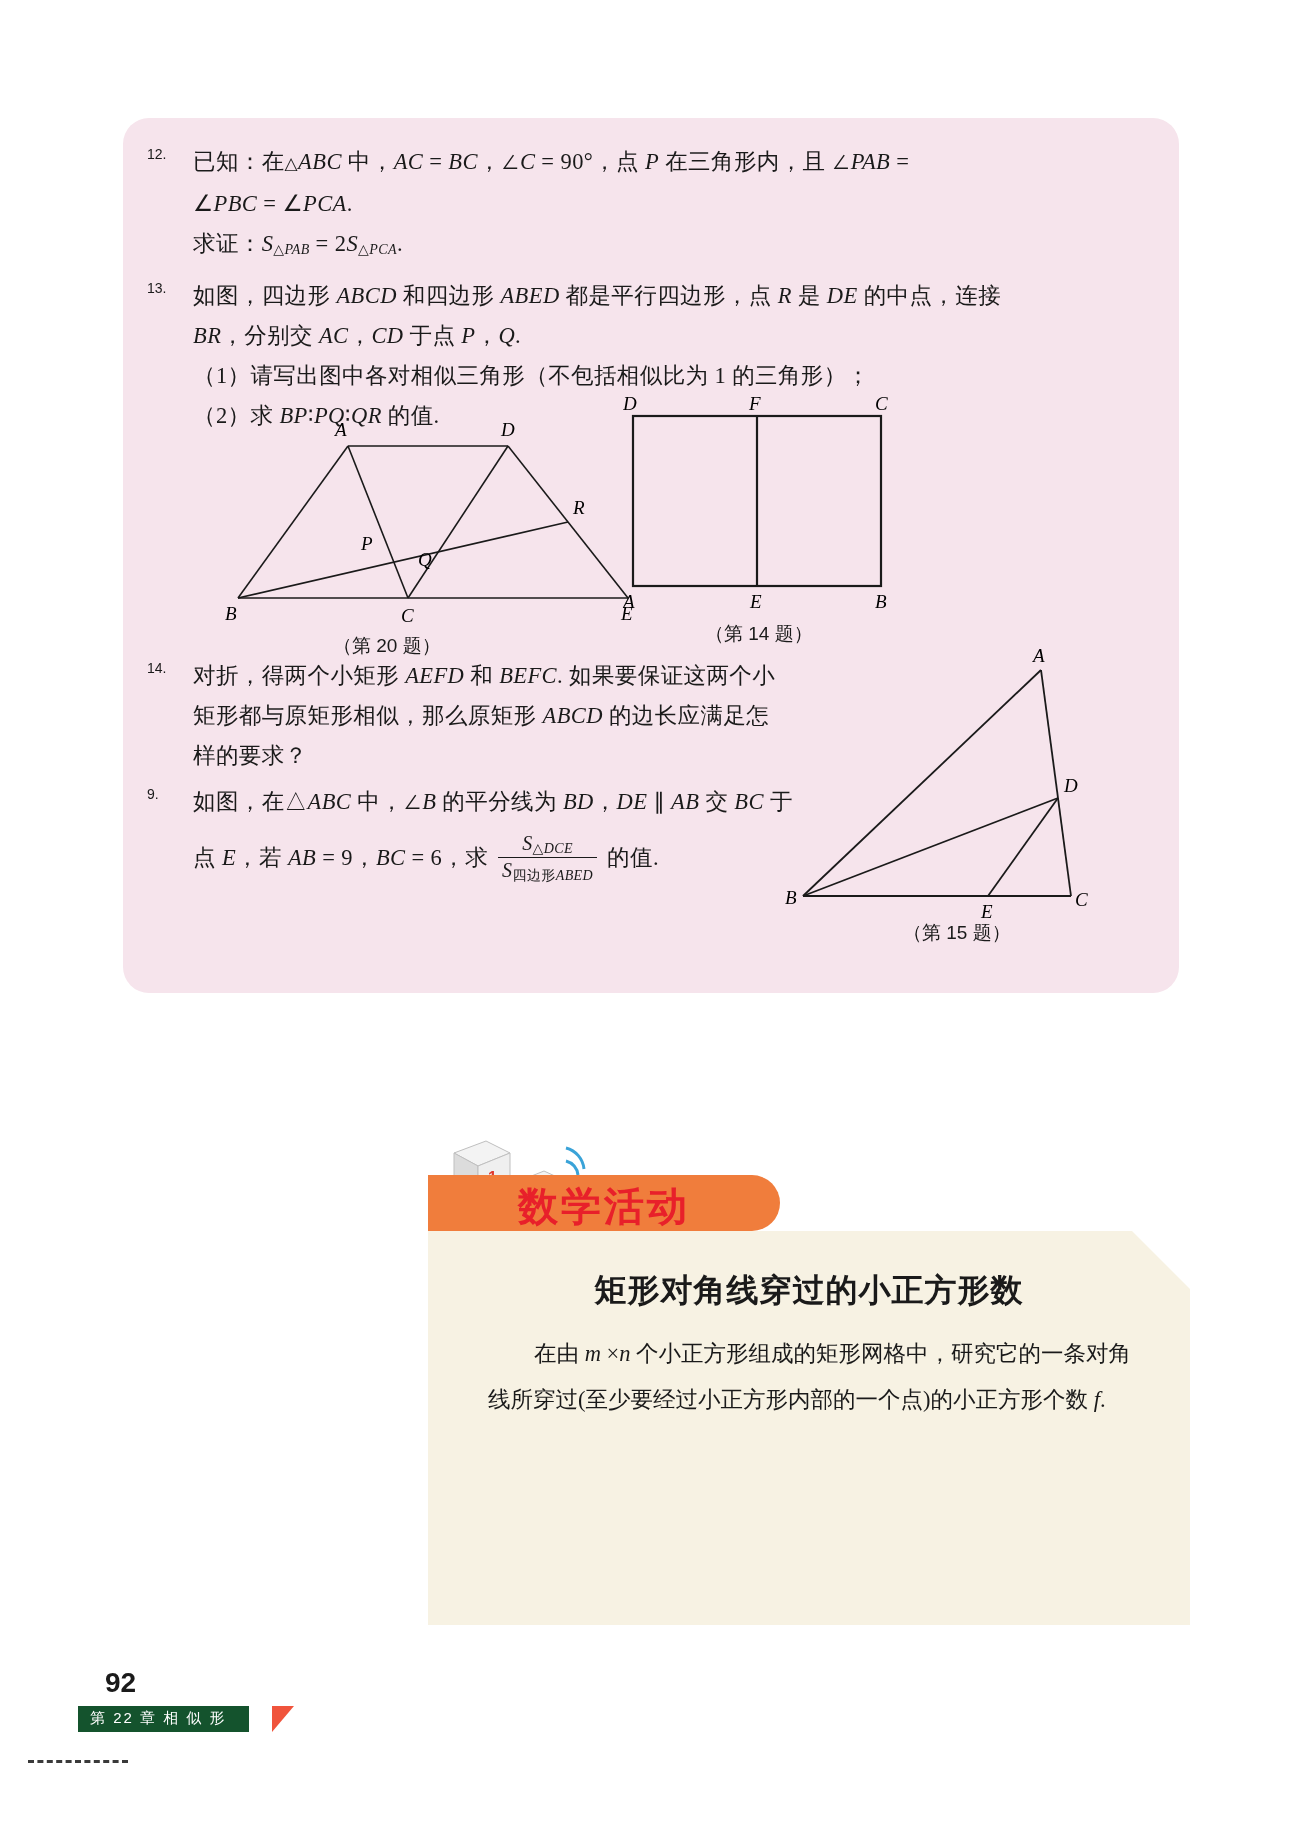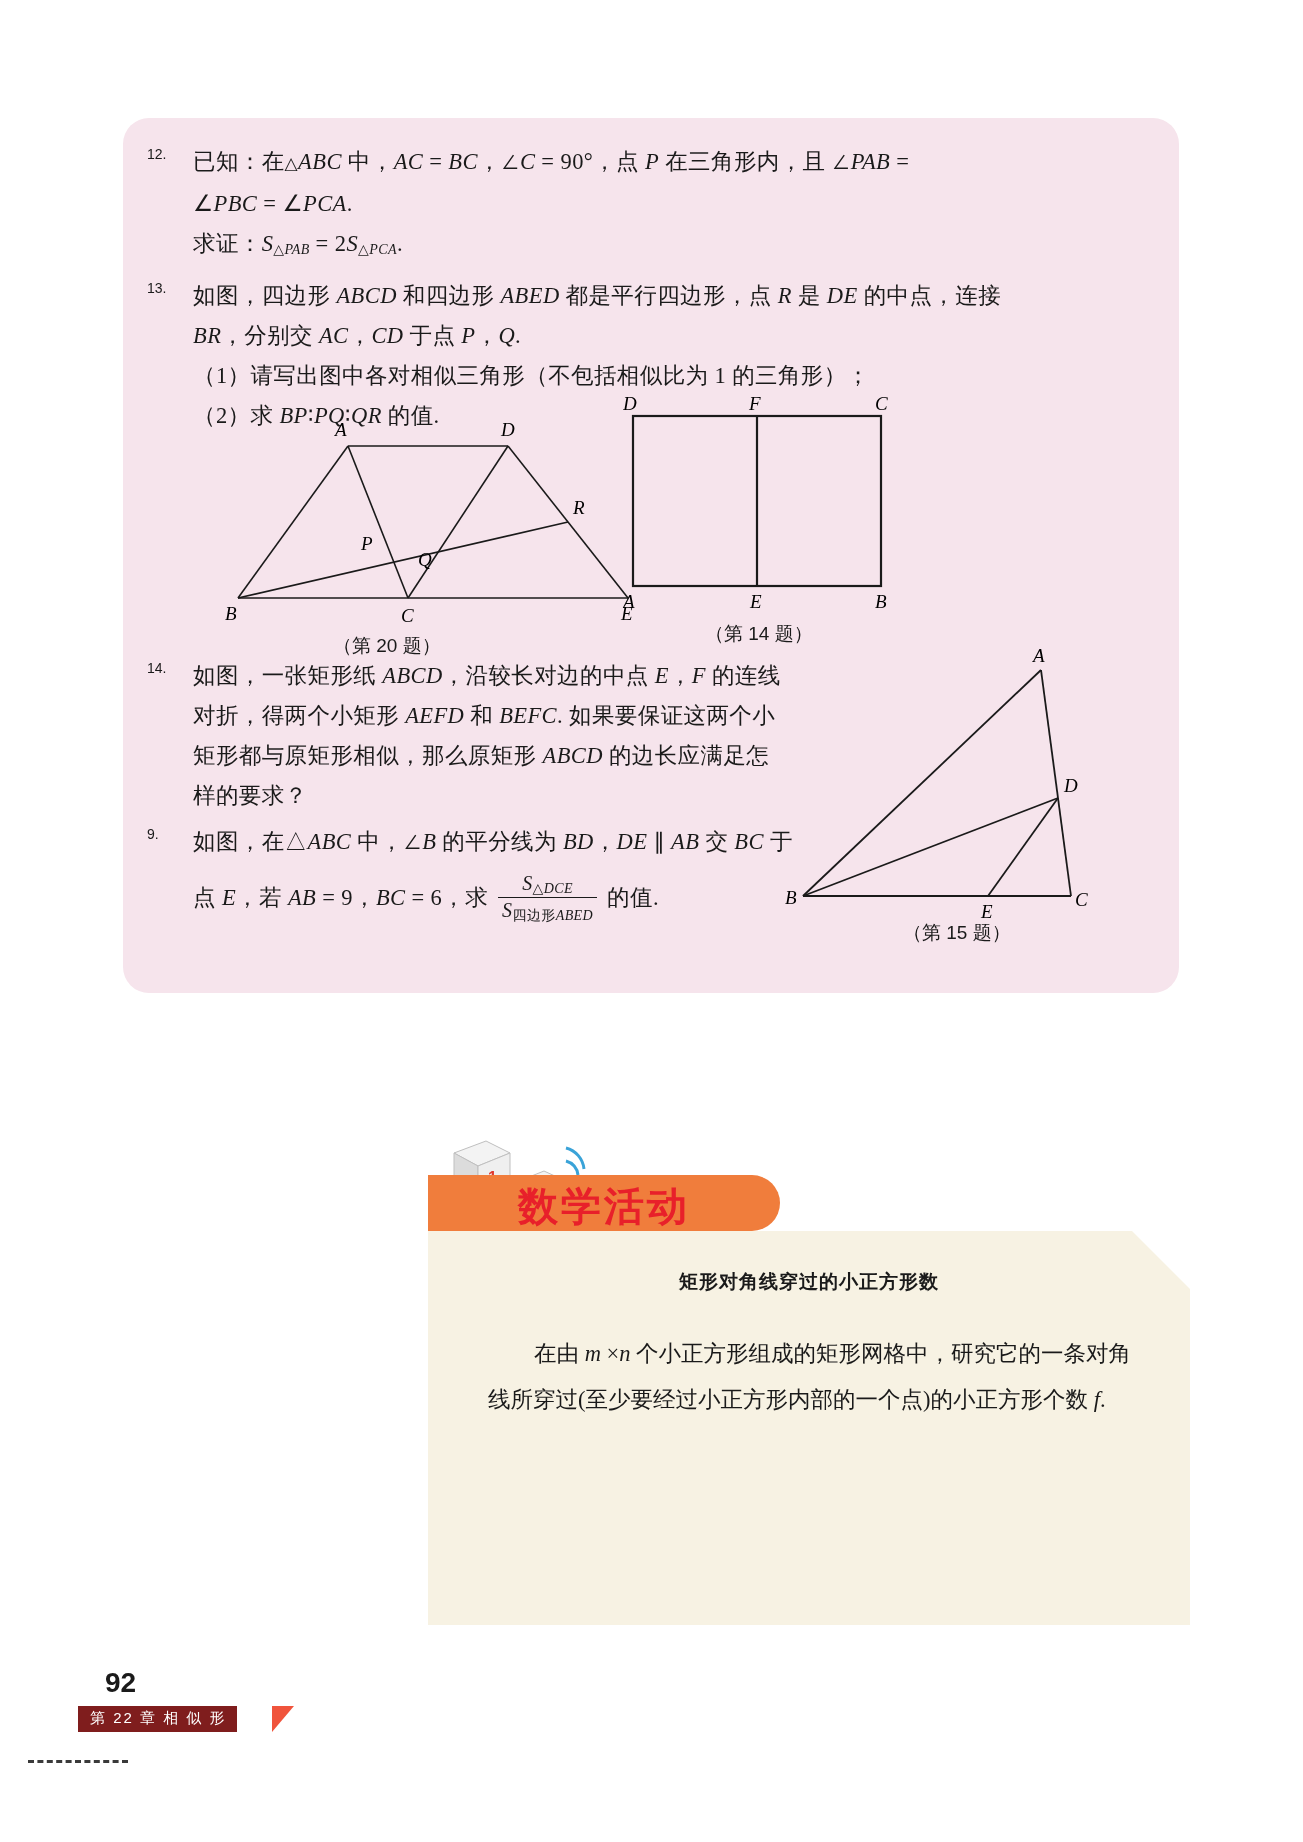--- a/index.html
+++ b/index.html
@@ -123,21 +123,21 @@
     right: 0; top: 0;
     width: 0; height: 0;
     border-top: 58px solid #ffffff;
     border-left: 58px solid transparent;
   }
   .act-heading {
     position: absolute;
     left: 0; top: 38px;
     width: 762px;
     text-align: center;
-    font-size: 19px;
+    font-size: 32px;
     font-weight: bold;
     letter-spacing: 1px;
   }
   .act-text {
     position: absolute;
     left: 60px;
     top: 100px;
     width: 646px;
     font-size: 22.5px;
     line-height: 46px;
@@ -154,26 +154,26 @@
     top: 1667px;
     font-size: 28px;
     font-weight: bold;
     font-family: "Liberation Sans", sans-serif;
   }
   .chap-tag {
     position: absolute;
     left: 78px;
     top: 1706px;
     height: 26px;
-    background: #7f1d1d;
+    background: #14532d;
     color: #ffffff;
     font-size: 15px;
     font-family: "Liberation Sans", sans-serif;
     letter-spacing: 2px;
-    padding: 3px 10px 0 12px;
+    padding: 3px 22px 0 12px;
     box-sizing: border-box;
     white-space: nowrap;
   }
   .chap-tag-tail {
     position: absolute;
     left: 272px;
     top: 1706px;
     width: 0; height: 0;
     border-left: 22px solid #f0543c;
     border-bottom: 26px solid transparent;
@@ -255,21 +255,20 @@
       <text x="252" y="214" font-family="Liberation Serif, serif" font-style="italic" font-size="19">B</text>
     </svg>
     <div class="fig-cap" style="left:82px; top:227px;">（第 14 题）</div>
   </div>
 
   <div class="ex-list" style="top:538px; width:700px;">
 
     <div class="ex-item">
       <div class="ex-num">14.</div>
       <div class="ex-body" style="width:610px;">
-        <span class="ln">如图，一张矩形纸 <span class="it">ABCD</span>，沿较长对边的中点 <span class="it">E</span>，<span class="it">F</span> 的连线</span>
         <span class="ln">对折，得两个小矩形 <span class="it">AEFD</span> 和 <span class="it">BEFC</span>. 如果要保证这两个小</span>
         <span class="ln">矩形都与原矩形相似，那么原矩形 <span class="it">ABCD</span> 的边长应满足怎</span>
         <span class="ln">样的要求？</span>
       </div>
     </div>
 
     <div class="ex-item">
       <div class="ex-num">9.</div>
       <div class="ex-body" style="width:610px;">
         <span class="ln">如图，在△<span class="it">ABC</span> 中，∠<span class="it">B</span> 的平分线为 <span class="it">BD</span>，<span class="it">DE</span> ∥ <span class="it">AB</span> 交 <span class="it">BC</span> 于</span>

